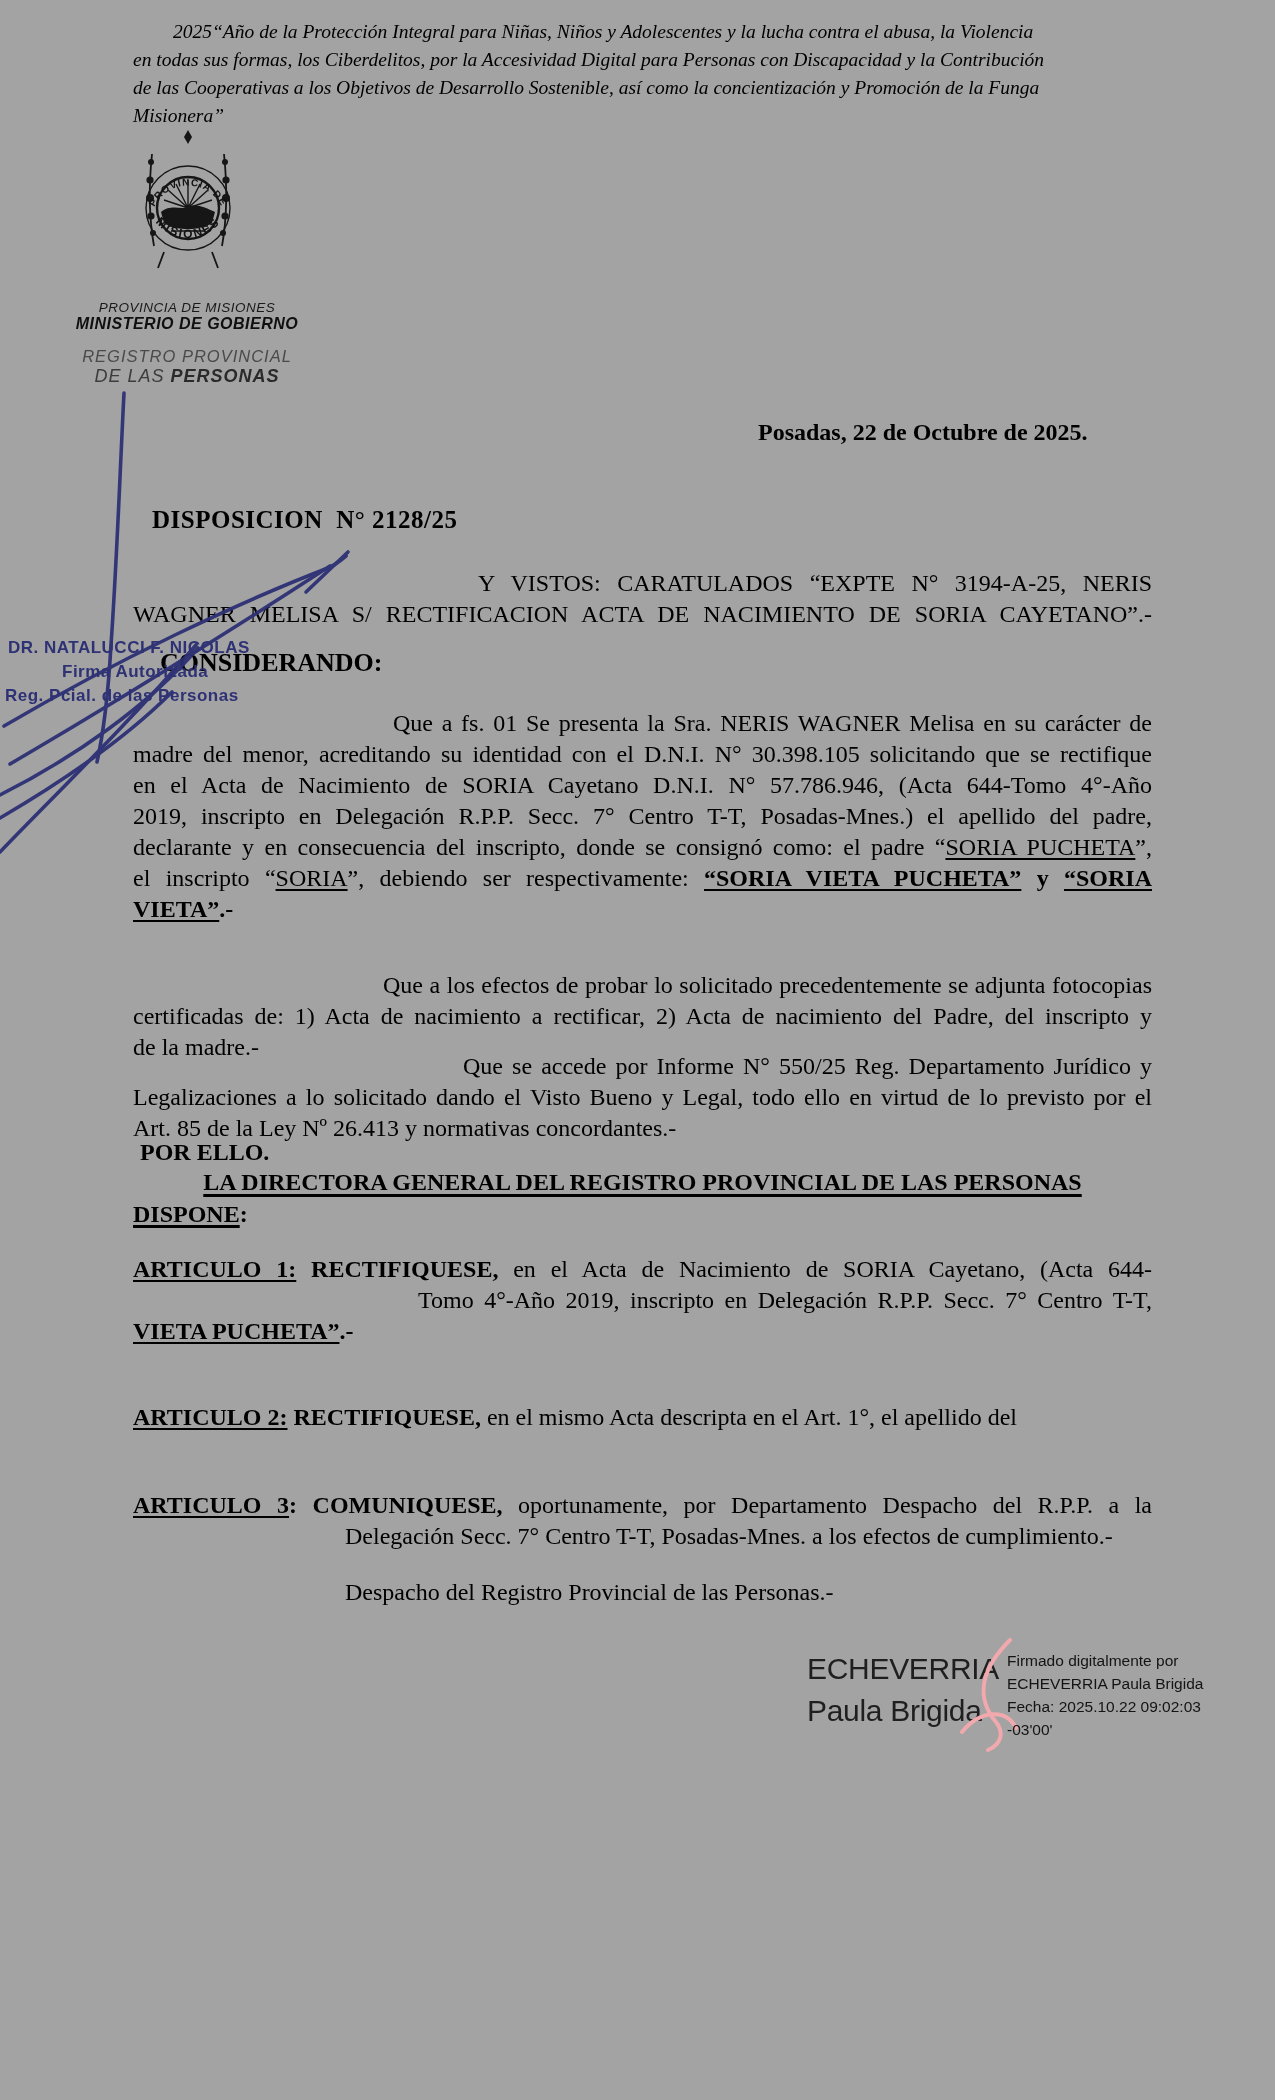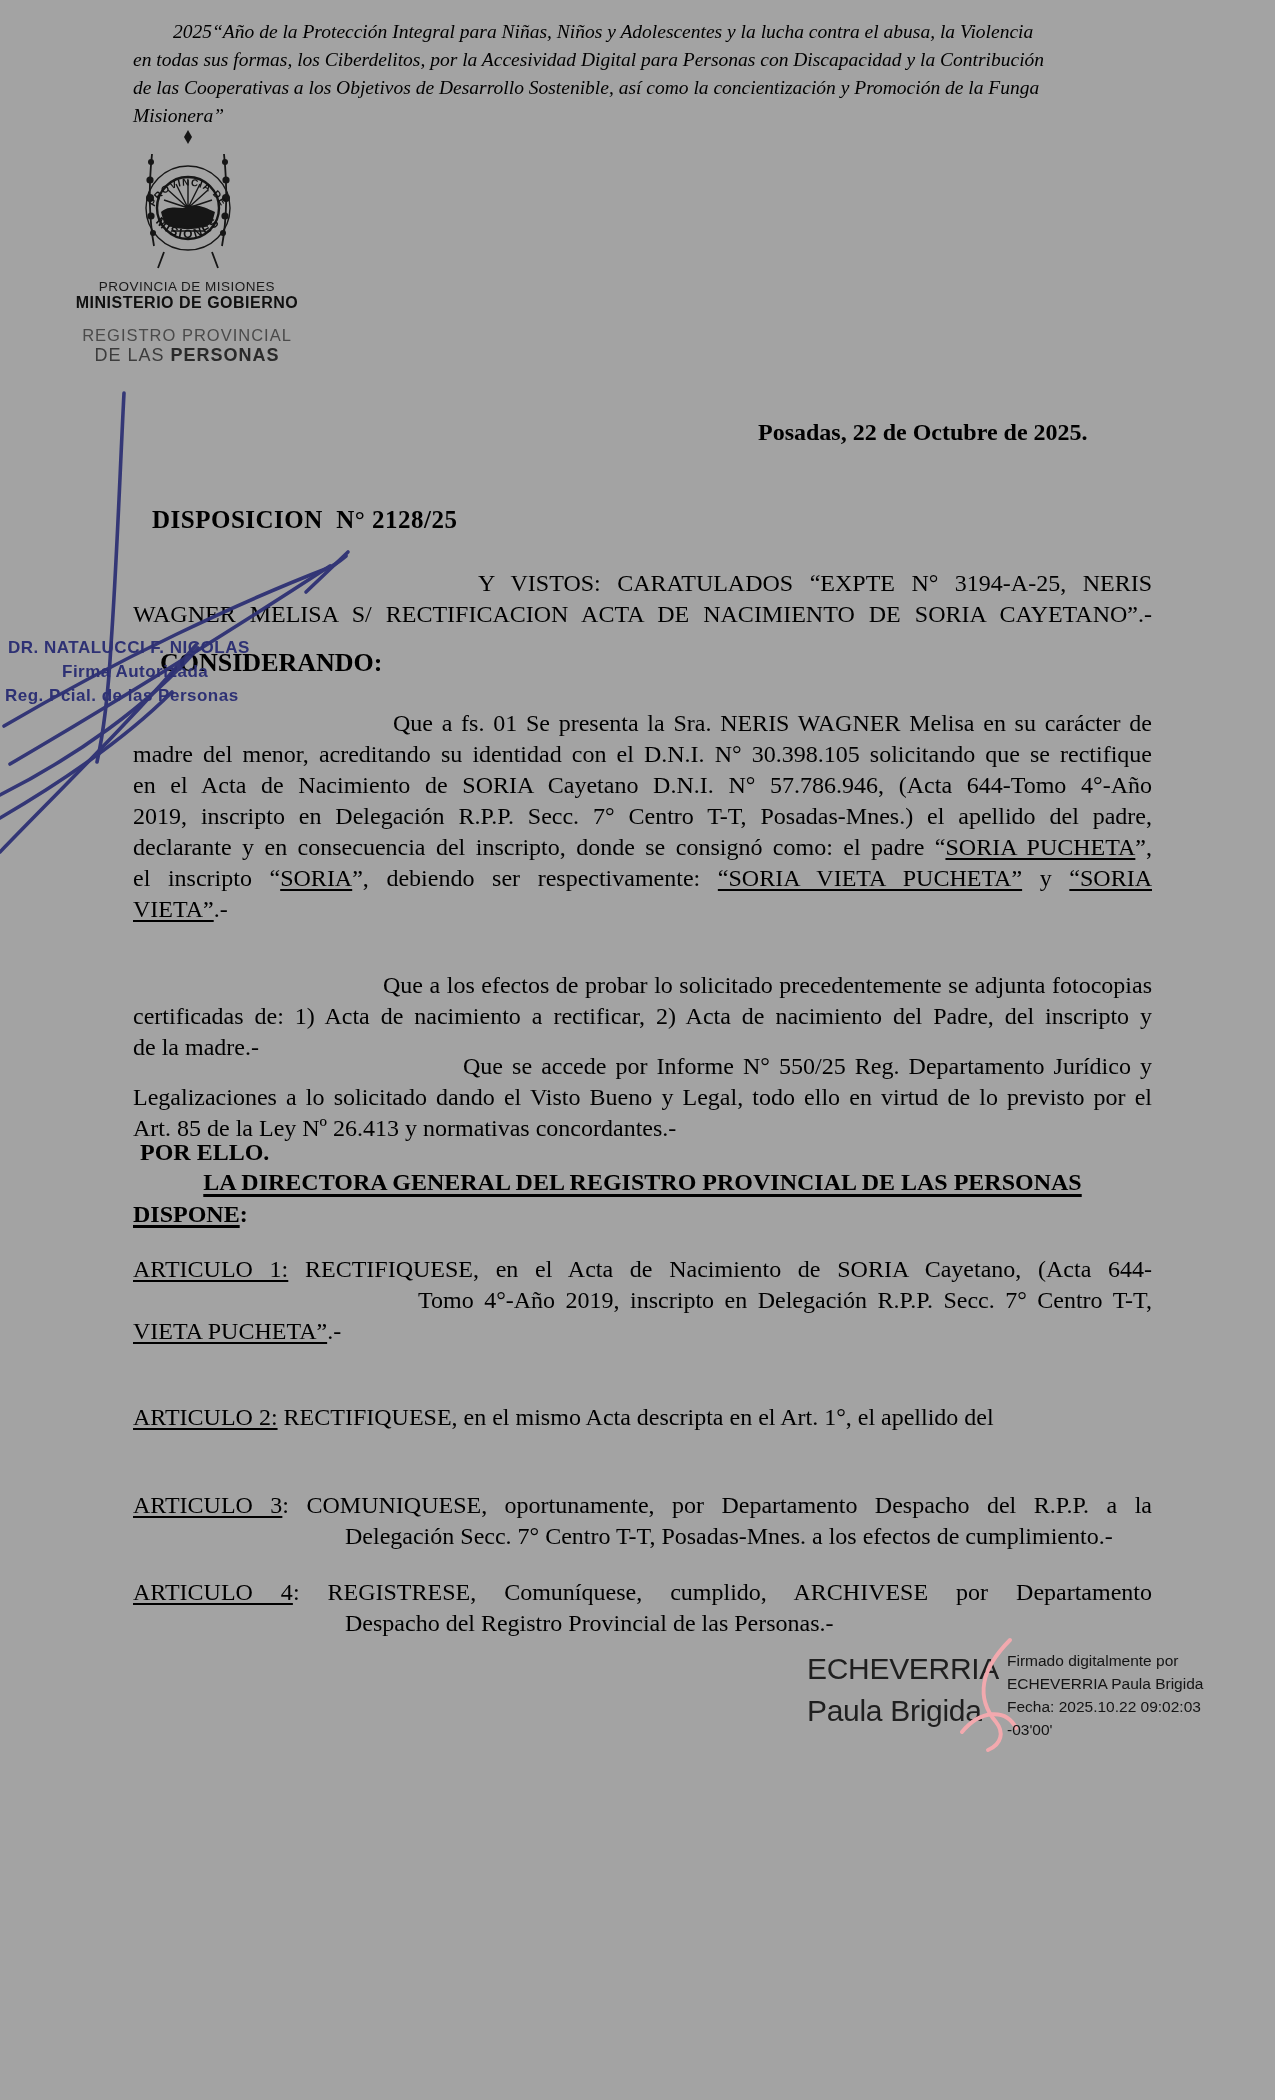--- a/index.html
+++ b/index.html
@@ -5,21 +5,21 @@
   html,body { margin:0; padding:0; background:#e8e8e8; }
   .page {
     position:relative; width:1275px; height:2100px; margin:0 auto;
     background:#a3a3a3; overflow:hidden;
     font-family:"Liberation Serif","DejaVu Serif",serif; color:#000;
   }
   .abs { position:absolute; }
   .body-text { font-size:24px; line-height:31px; }
   .tline { text-align:left; min-height:31px; }
   .jline { text-align:justify; text-align-last:justify; }
-  .b { font-weight:normal;margin-top:24px; }
+  .b { font-weight:bold;margin-top:24px; }
   .u { text-decoration:underline; text-decoration-thickness:2px; text-underline-offset:3px; }
   .header-block { font-style:italic; font-size:19.5px; line-height:28px; width:1045px; }
   .header-block .tline { min-height:28px; }
   .lh-center { text-align:center; font-family:"Liberation Sans",sans-serif; }
   .org1 { font-size:13.5px; letter-spacing:.5px; color:#1a1a1a; }
   .org2 { font-size:16px; font-weight:bold; letter-spacing:.5px; color:#101010; }
   .org3 { font-size:16.5px; letter-spacing:1px; color:#4a4a4a; margin-top:14px; }
   .org4 { font-size:18px; letter-spacing:1px; color:#3c3c3c; }
   .org4 .strong { font-weight:bold; color:#2a2a2a; }
   .date-line { font-size:24px; font-weight:bold; }
@@ -81,21 +81,21 @@
     </text>
     <g>
       <g stroke="#161616" stroke-width="1.4">
         <path d="M50,80 L30,62 M50,80 L38,56 M50,80 L50,52 M50,80 L62,56 M50,80 L70,62 M50,80 L26,72 M50,80 L74,72"></path>
       </g>
       <path d="M23,84 C32,76 44,82 50,79 C58,75 68,80 77,84 L74,95 C62,103 38,103 26,95 Z" fill="#161616"></path>
       <path d="M30,98 H70 M33,103 H67" stroke="#161616" stroke-width="1.6"></path>
     </g>
   </svg>
 
-  <div class="abs lh-center" style="left:62px; top:279px; width:250px;">
+  <div class="abs lh-center" style="left:62px; top:300px; width:250px;font-style:italic;">
     <div class="org1">PROVINCIA DE MISIONES</div>
     <div class="org2">MINISTERIO DE GOBIERNO</div>
     <div class="org3">REGISTRO PROVINCIAL</div>
     <div class="org4"><span>DE LAS </span><span class="strong">PERSONAS</span></div>
   </div>
 
   <div class="abs date-line" style="left:758px; top:419px;">Posadas, 22 de Octubre de 2025.</div>
 
   <div class="abs doc-number" style="left:152px; top:506px;">DISPOSICION&nbsp; N° 2128/25</div>
 
@@ -139,21 +139,20 @@
       <div class="tline"><span class="b u">VIETA PUCHETA”</span><span class="b">.-</span></div>
     </div>
   <div class="abs body-text" style="left:133px; top:1402px; width:1019px;">
       <div class="tline"><span class="b u">ARTICULO 2:</span><span class="b"> RECTIFIQUESE,</span><span> en el mismo Acta descripta en el Art. 1°, el apellido del</span></div>
     </div>
   <div class="abs body-text" style="left:133px; top:1490px; width:1019px;">
       <div class="tline jline"><span class="b u">ARTICULO 3</span><span class="b">: COMUNIQUESE,</span><span> oportunamente, por Departamento Despacho del R.P.P. a la</span></div>
       <div class="tline" style="padding-left: 212px;"><span>Delegación Secc. 7° Centro T-T, Posadas-Mnes. a los efectos de cumplimiento.-</span></div>
     </div>
   <div class="abs body-text" style="left:133px; top:1577px; width:1019px;">
-      <div class="tline jline"><span class="b u">ARTICULO 4</span><span class="b">: REGISTRESE</span><span>, Comuníquese, cumplido, ARCHIVESE por Departamento</span></div>
       <div class="tline" style="padding-left: 212px;"><span>Despacho del Registro Provincial de las Personas.-</span></div>
     </div>
 
   <div class="stamp-text" style="left:8px; top:638px; color:#2e3174;">DR. NATALUCCI F. NICOLAS</div>
   <div class="stamp-text" style="left:62px; top:662px; color:#2e3174;">Firma Autorizada</div>
   <div class="stamp-text" style="left:5px; top:686px; color:#2e3174;">Reg. Pcial. de las Personas</div>
 
   <svg class="abs" style="left:0; top:380px;" width="600" height="500" viewBox="0 380 600 500">
     <g fill="none" stroke="#2e3174" stroke-width="3.6" stroke-linecap="round" opacity="0.95">
       <path d="M124,393 C120,470 117,560 111,645 C108,698 103,735 97,762"></path>

